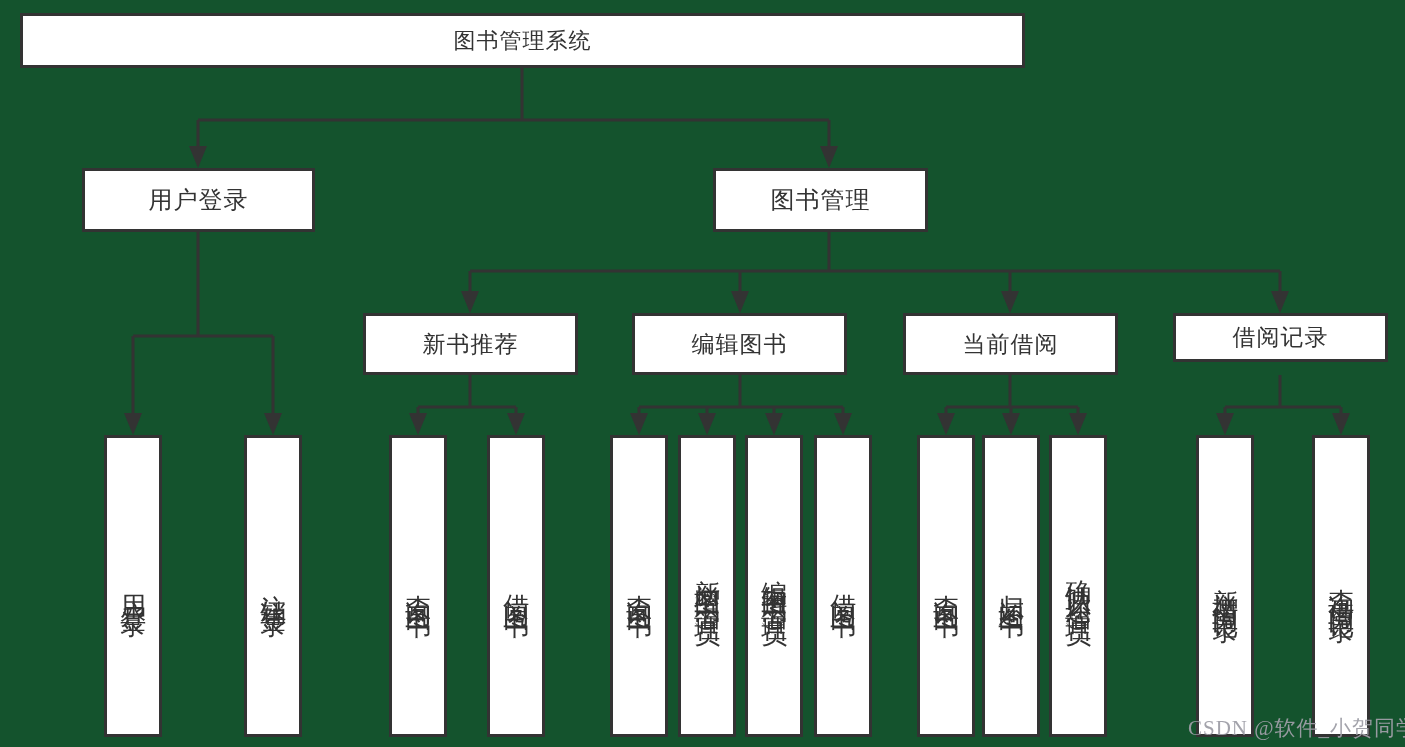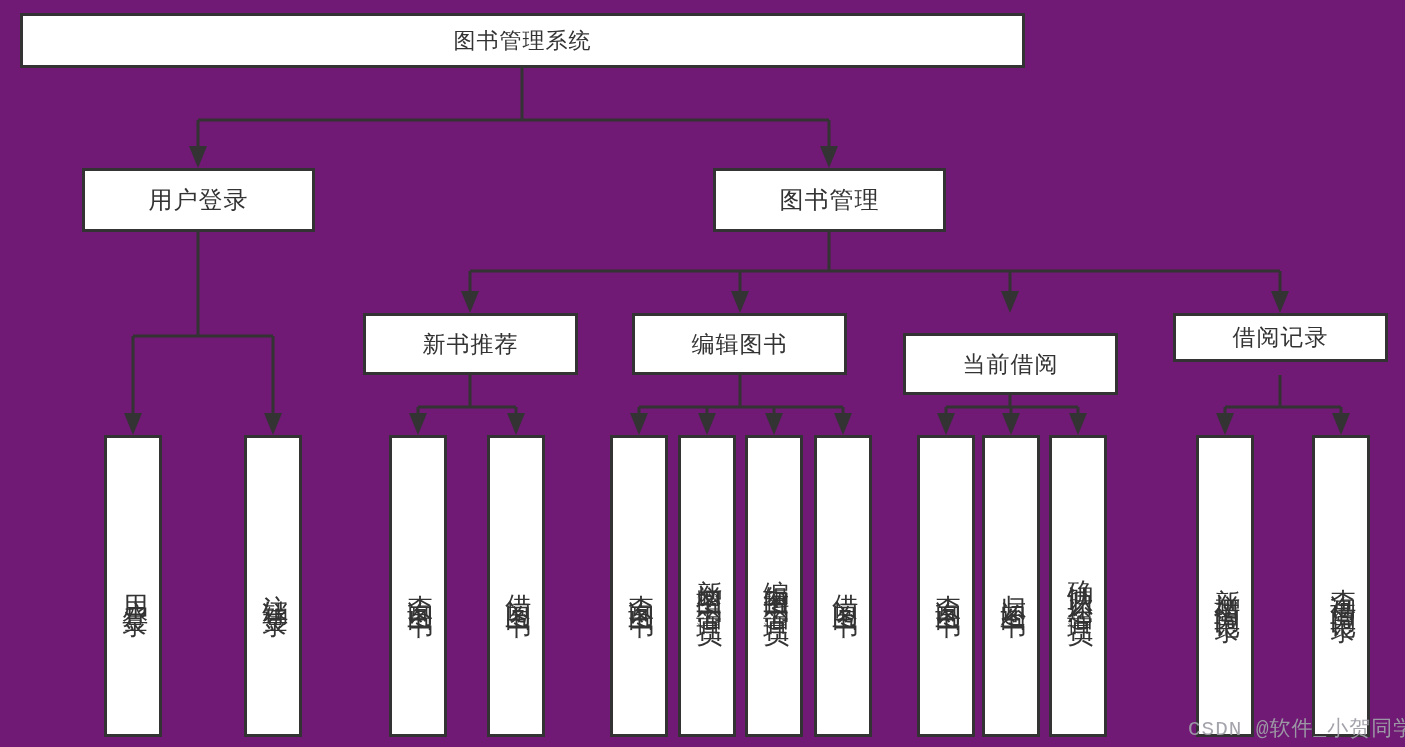--- a/index.html
+++ b/index.html
@@ -1,20 +1,20 @@
 <!DOCTYPE html>
 <html><head>
 <meta charset="utf-8">
 <style>
   html,body{margin:0;padding:0;background:#ffffff;}
   #stage{
     position:relative;
     width:1405px;height:747px;
-    background:#701a75;
-    font-family:Liberation Mono, monospace;
+    background:#14532d;
+    font-family:Liberation Serif, serif;
     overflow:hidden;
   }
   #connectors{position:absolute;left:0;top:0;width:1405px;height:747px;}
   .box{
     position:absolute;
     box-sizing:border-box;
     background:#ffffff;
     border:3px solid #333333;
     color:#333333;
     display:flex;align-items:center;justify-content:center;
@@ -81,25 +81,25 @@
       <polygon points="1011,435 1002,413 1020,413"></polygon>
       <polygon points="1078,435 1069,413 1087,413"></polygon>
       <polygon points="1225,435 1216,413 1234,413"></polygon>
       <polygon points="1341,435 1332,413 1350,413"></polygon>
     </g>
   </svg>
 
   <div class="box root-box" style="left:20px;top:13px;width:1005px;height:55px;">图书管理系统</div>
 
   <div class="box lvl2-box" style="left:82px;top:168px;width:233px;height:64px;">用户登录</div>
-  <div class="box lvl2-box" style="left:713px;top:168px;width:233px;height:64px;">图书管理</div>
+  <div class="box lvl2-box" style="left:713px;top:168px;width:215px;height:64px;">图书管理</div>
 
   <div class="box lvl3-box" style="left:363px;top:313px;width:215px;height:62px;">新书推荐</div>
   <div class="box lvl3-box" style="left:632px;top:313px;width:215px;height:62px;">编辑图书</div>
-  <div class="box lvl3-box" style="left:903px;top:313px;width:215px;height:62px;margin-top:20px;">当前借阅</div>
+  <div class="box lvl3-box" style="left:903px;top:313px;width:215px;height:62px;">当前借阅</div>
   <div class="box lvl3-box" style="left:1173px;top:313px;width:215px;height:49px;">借阅记录</div>
 
   <div class="box leaf-box" style="left:104px;top:435px;width:58px;height:302px;">用户登录</div>
   <div class="box leaf-box" style="left:244px;top:435px;width:58px;height:302px;">注销登录</div>
 
   <div class="box leaf-box" style="left:389px;top:435px;width:58px;height:302px;">查询图书</div>
   <div class="box leaf-box" style="left:487px;top:435px;width:58px;height:302px;">借阅图书</div>
 
   <div class="box leaf-box" style="left:610px;top:435px;width:58px;height:302px;">查询图书</div>
   <div class="box leaf-box" style="left:678px;top:435px;width:58px;height:302px;">新增图书（管理员）</div>

